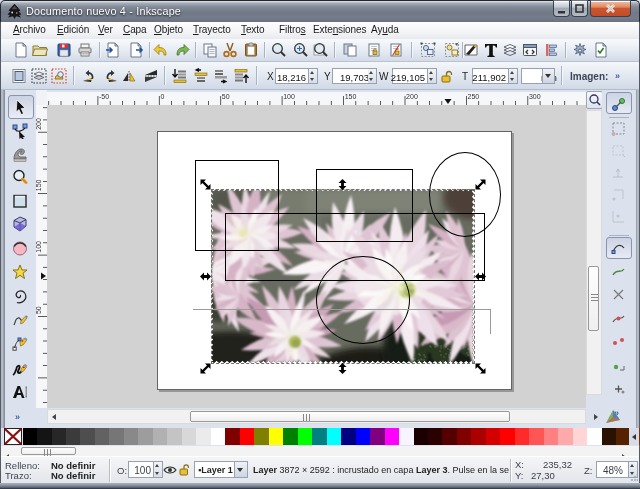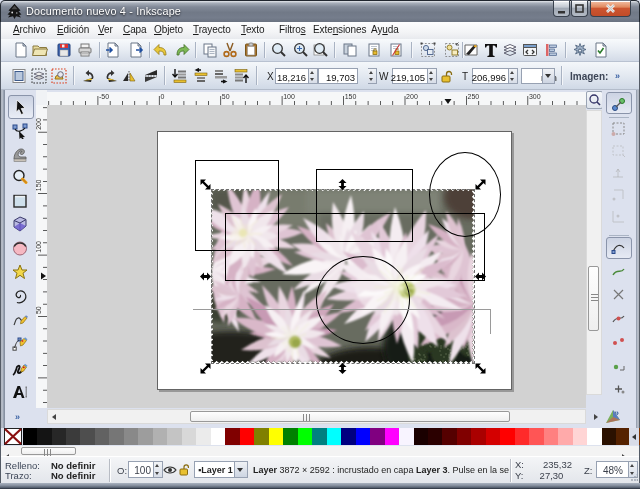--- a/index.html
+++ b/index.html
@@ -290,36 +290,36 @@
 <div class="sep2" style="left:71.7px"></div>
 <div class="sep2" style="left:163px"></div>
 <div class="sep2" style="left:254.8px"></div>
 <div class="sep2" style="left:560.3px"></div>
 <div class="lbl" style="left:266px">X</div>
 <div class="field" style="left:274px;width:34px">
       <i>18,216</i>
     </div>
 <div class="spin" style="left:308px"></div>
 <div class="lbl" style="left:323px">Y</div>
-<div class="field" style="left:317px;width:40px">
+<div class="field" style="left:331px;width:40px">
       <i>19,703</i>
     </div>
 <div class="spin" style="left:367px"></div>
 <div class="lbl" style="left:378px">W</div>
 <div class="field" style="left:391px;width:36px">
       <i>219,105</i>
     </div>
 <div class="spin" style="left:427px"></div>
 <svg class="icon" style="left:440px;top:8px" width="13" height="13" viewBox="0 0 13 13">
       <rect x="1" y="6" width="8" height="6" rx="1" fill="#e8c030" stroke="#8a6d10"></rect>
       <path d="M5.5,6 v-2 a2.5,2.5 0 0 1 5,0 v1" fill="none" stroke="#8a6d10" stroke-width="1.3"></path>
     </svg>
 <div class="lbl" style="left:461px">T</div>
 <div class="field" style="left:471px;width:37px">
-      <i>206,996</i>
+      <i>211,902</i>
     </div>
 <div class="spin" style="left:508px"></div>
 <div class="field" style="left:520px;width:22px;text-align:left">
       <i style="left:19px;right:auto">mm</i>
     </div>
 <div class="abs" style="left:541px;top:6px;width:13px;height:16px;background:linear-gradient(180deg,#f0f2f5,#cdd5e2);border:1px solid #97a1b2"></div>
 <div class="abs" style="left:544px;top:12px;border-left:3.5px solid transparent;border-right:3.5px solid transparent;border-top:4px solid #333"></div>
 <div class="abs" style="left:569px;top:9px;font-size:10px;font-weight:bold;color:#3c4556">Imagen:</div>
 <div class="abs" style="left:614px;top:9px;font-size:9px;font-weight:bold;color:#3b62a4">»</div>
 </div>
@@ -1146,21 +1146,21 @@
       <path d="M5,6 v-2 a2.2,2.2 0 0 1 4.4,0 v1" fill="none" stroke="#8a6d10" stroke-width="1.2"></path>
     </svg>
 <div class="abs" style="left:193px;top:4px;width:41px;height:17px;background:#fff;border:1px solid #97a1b2;font-size:9px;padding:3px 0 0 3px"><span class="b">▪Layer 1</span></div>
 <div class="abs" style="left:233px;top:4px;width:14px;height:17px;background:linear-gradient(180deg,#f0f2f5,#cdd5e2);border:1px solid #97a1b2"></div>
 <div class="abs" style="left:236px;top:11px;border-left:3.5px solid transparent;border-right:3.5px solid transparent;border-top:4px solid #333"></div>
 <div class="abs" style="left:252px;top:8px;width:256px;overflow:hidden;white-space:nowrap;color:#222;font-size:9px"><span class="b">Layer</span> 3872 × 2592 : incrustado en capa <span class="b">Layer 3</span>. Pulse en la se</div>
 <div class="ssep" style="left:509px"></div>
 <div class="abs" style="left:514px;top:2px">X:</div>
 <div class="abs" style="left:514px;top:13px">Y:</div>
 <div class="abs" style="left:530px;top:2px;width:41px;text-align:right">235,32</div>
-<div class="abs" style="left:530px;top:13px;width:41px;text-align:center">27,30</div>
+<div class="abs" style="left:530px;top:13px;width:41px;text-align:left">27,30</div>
 <div class="abs" style="left:583px;top:8px">Z:</div>
 <div class="abs" style="left:595px;top:4px;width:33px;height:17px;background:#fff;border:1px solid #97a1b2;font-size:10px;padding:3px 0 0 6px">48%</div>
 <div class="spin" style="left:628px;top:4px;height:17px"></div>
 <svg class="icon" style="left:629px;top:17px" width="8" height="8" viewBox="0 0 8 8">
       <circle cx="2" cy="6" r="0.9" fill="#98a0ac"></circle>
       <circle cx="5" cy="6" r="0.9" fill="#98a0ac"></circle>
       <circle cx="5" cy="3" r="0.9" fill="#98a0ac"></circle>
       <circle cx="7.5" cy="6" r="0.9" fill="#98a0ac"></circle>
       <circle cx="7.5" cy="3" r="0.9" fill="#98a0ac"></circle>
       <circle cx="7.5" cy="0.8" r="0.9" fill="#98a0ac"></circle>

